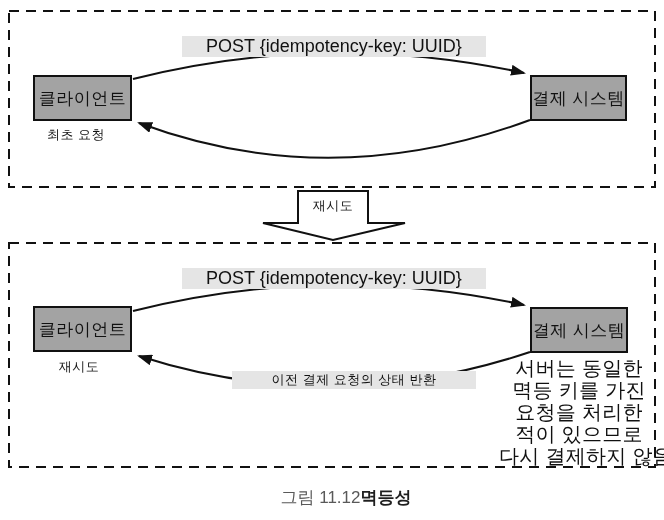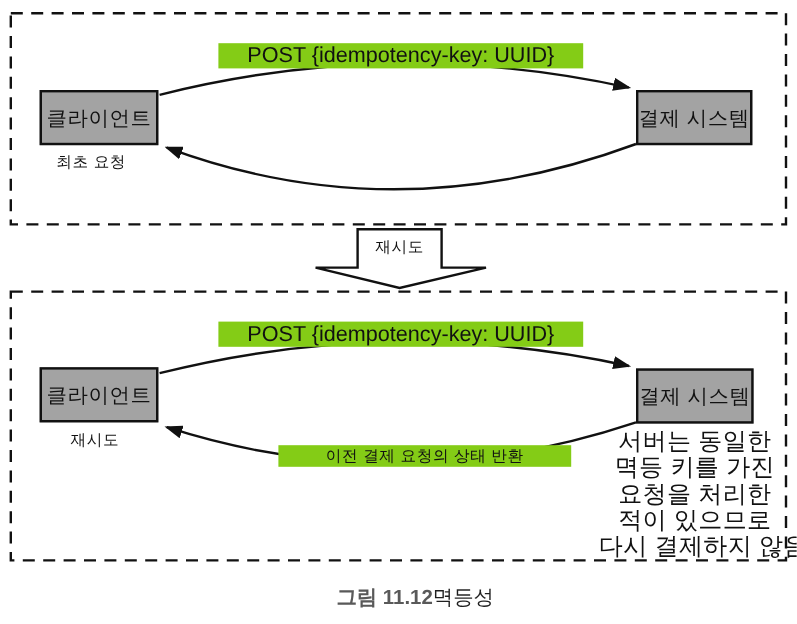--- a/index.html
+++ b/index.html
@@ -11,32 +11,32 @@
   .node{
     position:absolute;border:2px solid #111;background:#a3a3a3;
     display:flex;align-items:center;justify-content:center;
     font-size:17px;font-weight:500;letter-spacing:0.5px;box-sizing:border-box;
     white-space:nowrap;
   }
   .lbl{
     position:absolute;font-size:13px;font-weight:500;text-align:center;
     white-space:nowrap;letter-spacing:0.5px;
   }
-  .on-line{background:#84cc16;padding:0 7px;}
+  .on-line{background:#e5e5e5;padding:0 7px;}
   .post{font-size:18px;font-weight:500;letter-spacing:0;}
   .note{
     position:absolute;font-size:20px;font-weight:500;line-height:22px;
     text-align:center;letter-spacing:0.3px;white-space:nowrap;
   }
   .caption{
     position:absolute;left:0;right:0;top:486px;text-align:center;
     font-size:17px;white-space:nowrap;
   }
-  .caption .pfx{font-weight:bold;color:#595959;}
-  .caption .ttl{font-weight:400;color:#1f1f1f;margin-left:0;}
+  .caption .pfx{font-weight:normal;color:#595959;}
+  .caption .ttl{font-weight:700;color:#1f1f1f;margin-left:0;}
   svg path,svg rect,svg polygon{fill:none;stroke:#111;stroke-width:2;}
   svg .dashed{stroke-dasharray:10 7;}
   svg .blockarrow{fill:#fff;stroke-linejoin:miter;}
 </style>
 </head>
 <body>
 
 <div class="stage">
 
   <svg class="overlay" viewBox="0 0 664 520">

